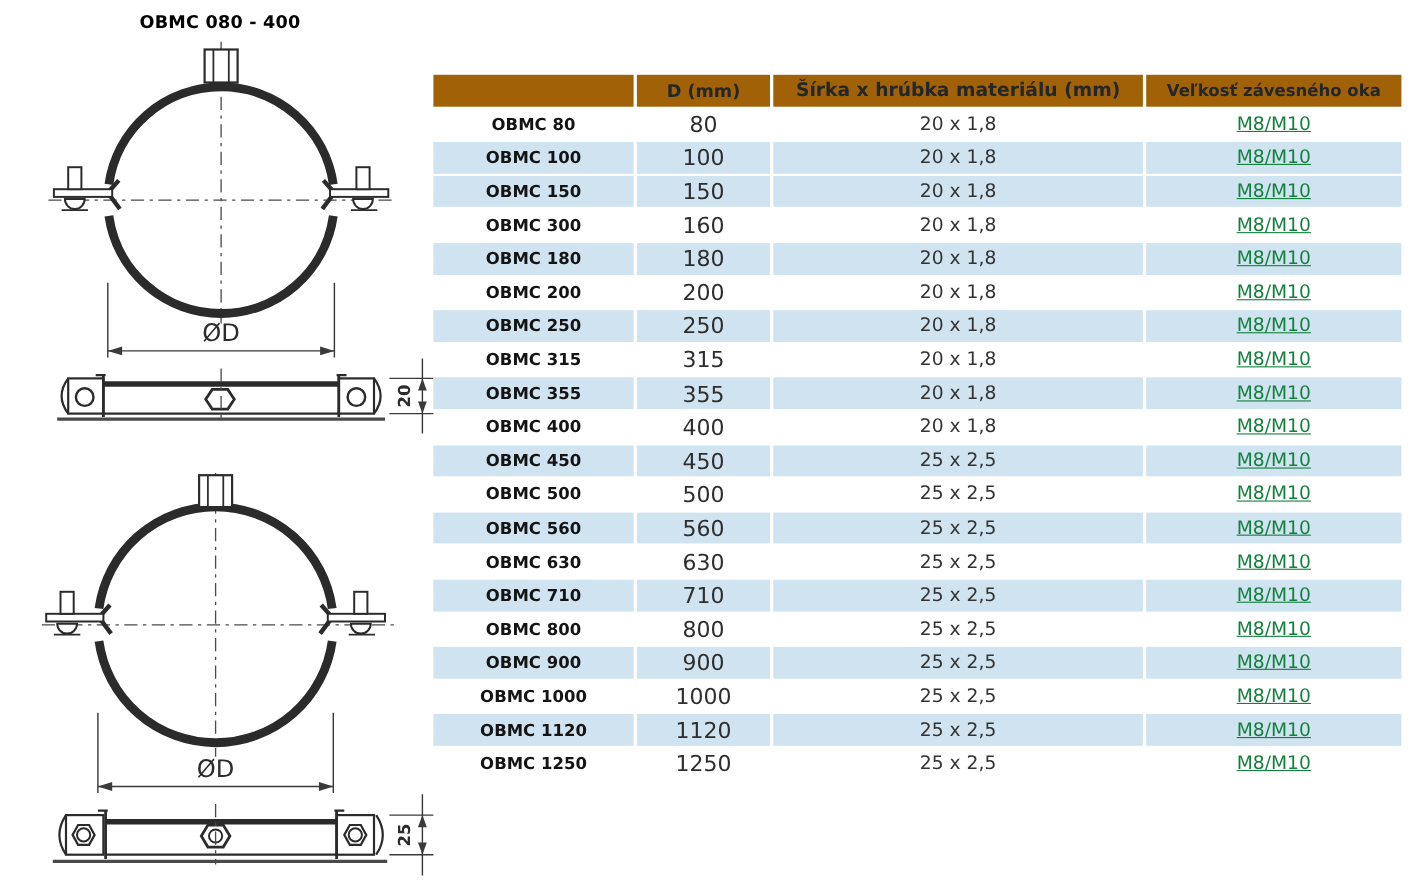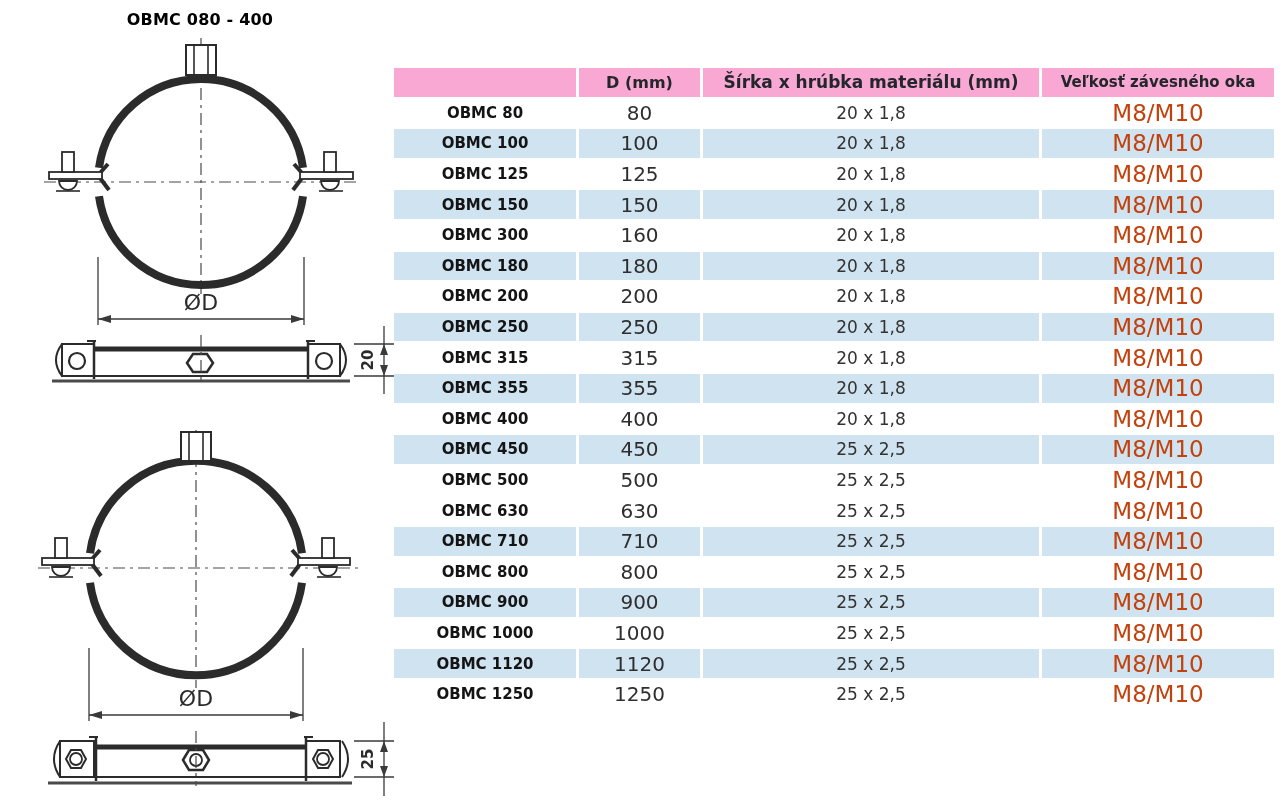--- a/index.html
+++ b/index.html
@@ -34,29 +34,29 @@
     table-layout:fixed;width:886px;
   }
   .spec-table col.c1{width:182px;}
   .spec-table col.c2{width:121px;}
   .spec-table col.c3{width:336px;}
   .spec-table col.c4{width:232px;}
   .spec-table th,.spec-table td{
     height:28.6px;padding:0;text-align:center;vertical-align:middle;
     white-space:nowrap;overflow:hidden;
   }
-  .spec-table thead th{background:#f9a8d4;color:#23262b;}
+  .spec-table thead th{background:#a16207;color:#23262b;}
   .th-d{font-size:16px;font-weight:bold;}
   .th-material{font-size:17px;font-weight:bold;margin-left:13px;}
   .th-eye{font-size:15px;font-weight:bold;}
   .spec-table tbody tr.alt td{background:#cfe3f1;}
   .cell-model{font-size:15px;font-weight:bold;color:#141414;}
   .cell-d{font-size:20px;color:#2e2e2e;}
   .cell-material{font-size:17px;color:#333333;}
-  .cell-eye{font-size:23px;color:#c2410c;}
+  .cell-eye{font-size:17px;color:#15803d;text-decoration:underline;}
 </style>
 </head>
 <body>
 
 <div class="diagram-panel">
 
   <div class="diagram-title" id="title-1">OBMC 080 - 400</div>
 
   <svg id="svg-1" class="drawing" width="390" height="370" viewBox="0 0 390 370">
 
@@ -217,26 +217,20 @@
         <td class="cell-eye">M8/M10</td>
       </tr>
 
       <tr class="alt">
         <td class="cell-model">OBMC 100</td>
         <td class="cell-d">100</td>
         <td class="cell-material">20 x 1,8</td>
         <td class="cell-eye">M8/M10</td>
       </tr>
 
-      <tr>
-        <td class="cell-model">OBMC 125</td>
-        <td class="cell-d">125</td>
-        <td class="cell-material">20 x 1,8</td>
-        <td class="cell-eye">M8/M10</td>
-      </tr>
 
       <tr class="alt">
         <td class="cell-model">OBMC 150</td>
         <td class="cell-d">150</td>
         <td class="cell-material">20 x 1,8</td>
         <td class="cell-eye">M8/M10</td>
       </tr>
 
       <tr>
         <td class="cell-model">OBMC 300</td>
@@ -294,20 +288,26 @@
         <td class="cell-eye">M8/M10</td>
       </tr>
 
       <tr>
         <td class="cell-model">OBMC 500</td>
         <td class="cell-d">500</td>
         <td class="cell-material">25 x 2,5</td>
         <td class="cell-eye">M8/M10</td>
       </tr>
 
+      <tr class="alt">
+        <td class="cell-model">OBMC 560</td>
+        <td class="cell-d">560</td>
+        <td class="cell-material">25 x 2,5</td>
+        <td class="cell-eye">M8/M10</td>
+      </tr>
 
       <tr>
         <td class="cell-model">OBMC 630</td>
         <td class="cell-d">630</td>
         <td class="cell-material">25 x 2,5</td>
         <td class="cell-eye">M8/M10</td>
       </tr>
 
       <tr class="alt">
         <td class="cell-model">OBMC 710</td>

